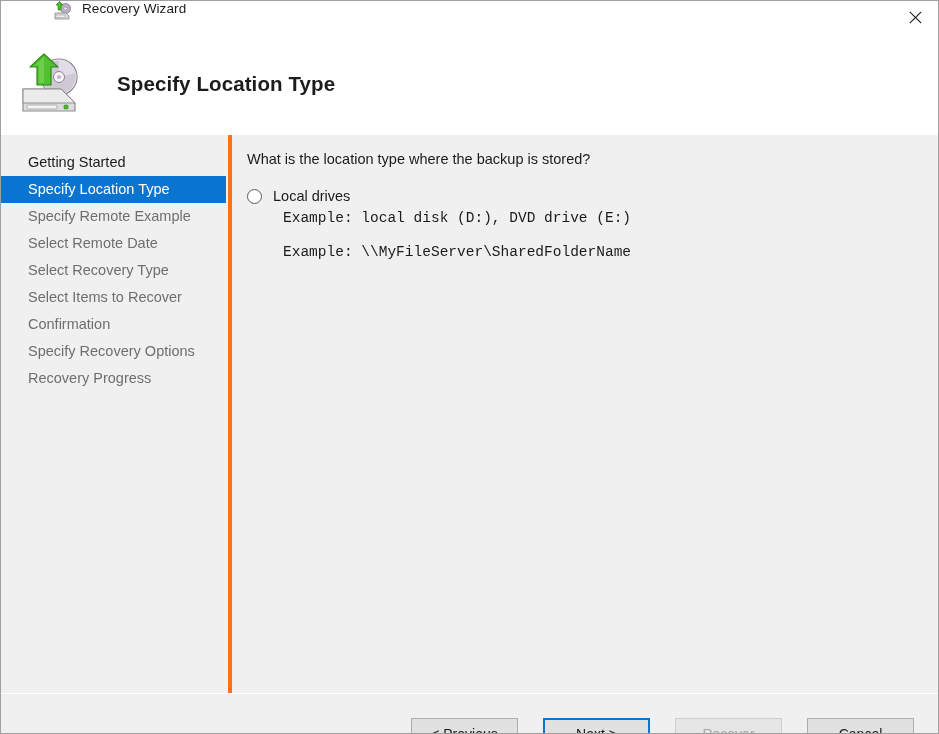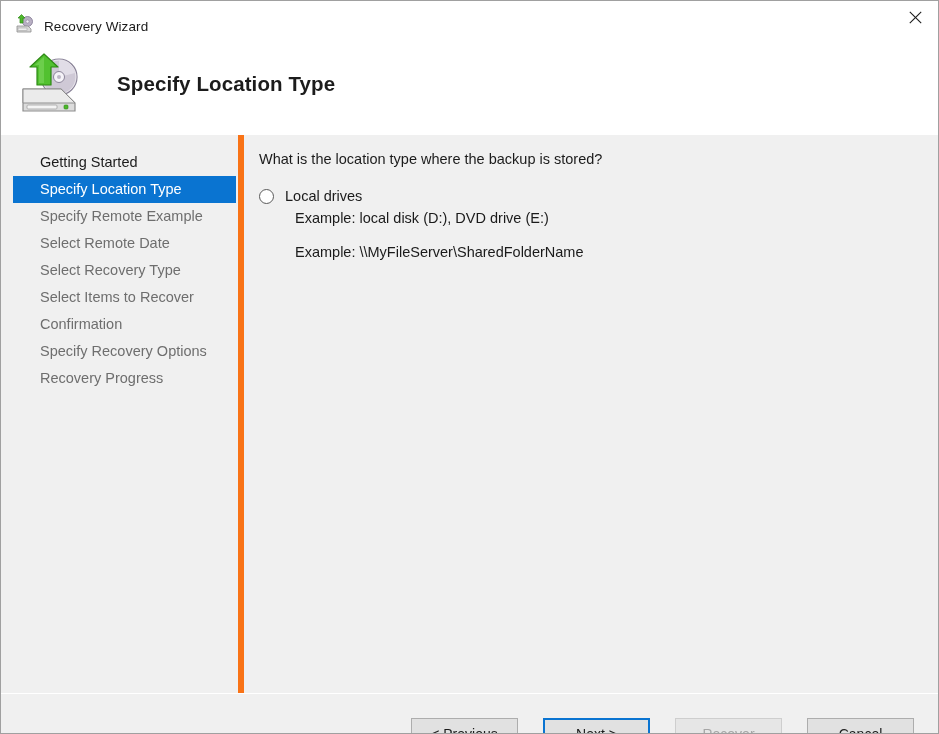--- a/index.html
+++ b/index.html
@@ -21,22 +21,23 @@
     border: 1px solid #a0a0a0;
     overflow: hidden;
   }
 
   
   .titlebar {
     position: relative;
     height: 33px;
     background: #ffffff;
     display: flex;
-    align-items: flex-end;
+    align-items: flex-start;
     padding-left: 14px;
+    margin-left: 38px;
   }
   .title-icon {
     width: 20px;
     height: 20px;
     flex: 0 0 auto;
     margin-right: 9px;
     position: relative;
   }
   .title-text {
     font-size: 13.5px;
@@ -85,24 +86,23 @@
     display: flex;
     height: 558px;
     background: #f0f0f0;
     border-top: 1px solid #ffffff;
   }
 
   .sidebar {
     width: 231px;
     flex: 0 0 231px;
     background: #f0f0f0;
-    border-right: 6px solid #f97316;
+    border-right: 4px solid #f97316;
     box-sizing: border-box;
     padding-top: 14px;
-    margin-left: 12px;
   }
   .nav-item {
     height: 27px;
     line-height: 27px;
     padding-left: 27px;
     font-size: 14.5px;
     color: #6e6e6e;
     white-space: nowrap;
     box-sizing: border-box;
     cursor: default;
@@ -159,20 +159,21 @@
   }
   .radio-label {
     font-size: 14.5px;
     color: #1b1b1b;
     cursor: pointer;
   }
   .example {
     font-size: 14.5px;
     color: #1b1b1b;
     margin: 6px 0 18px 36px;
+    font-family: Liberation Mono, monospace;
   }
   .example.second {
     margin-left: 36px;
     margin-bottom: 0;
   }
 
   
   .footer {
     height: 80px;
     background: #f0f0f0;

